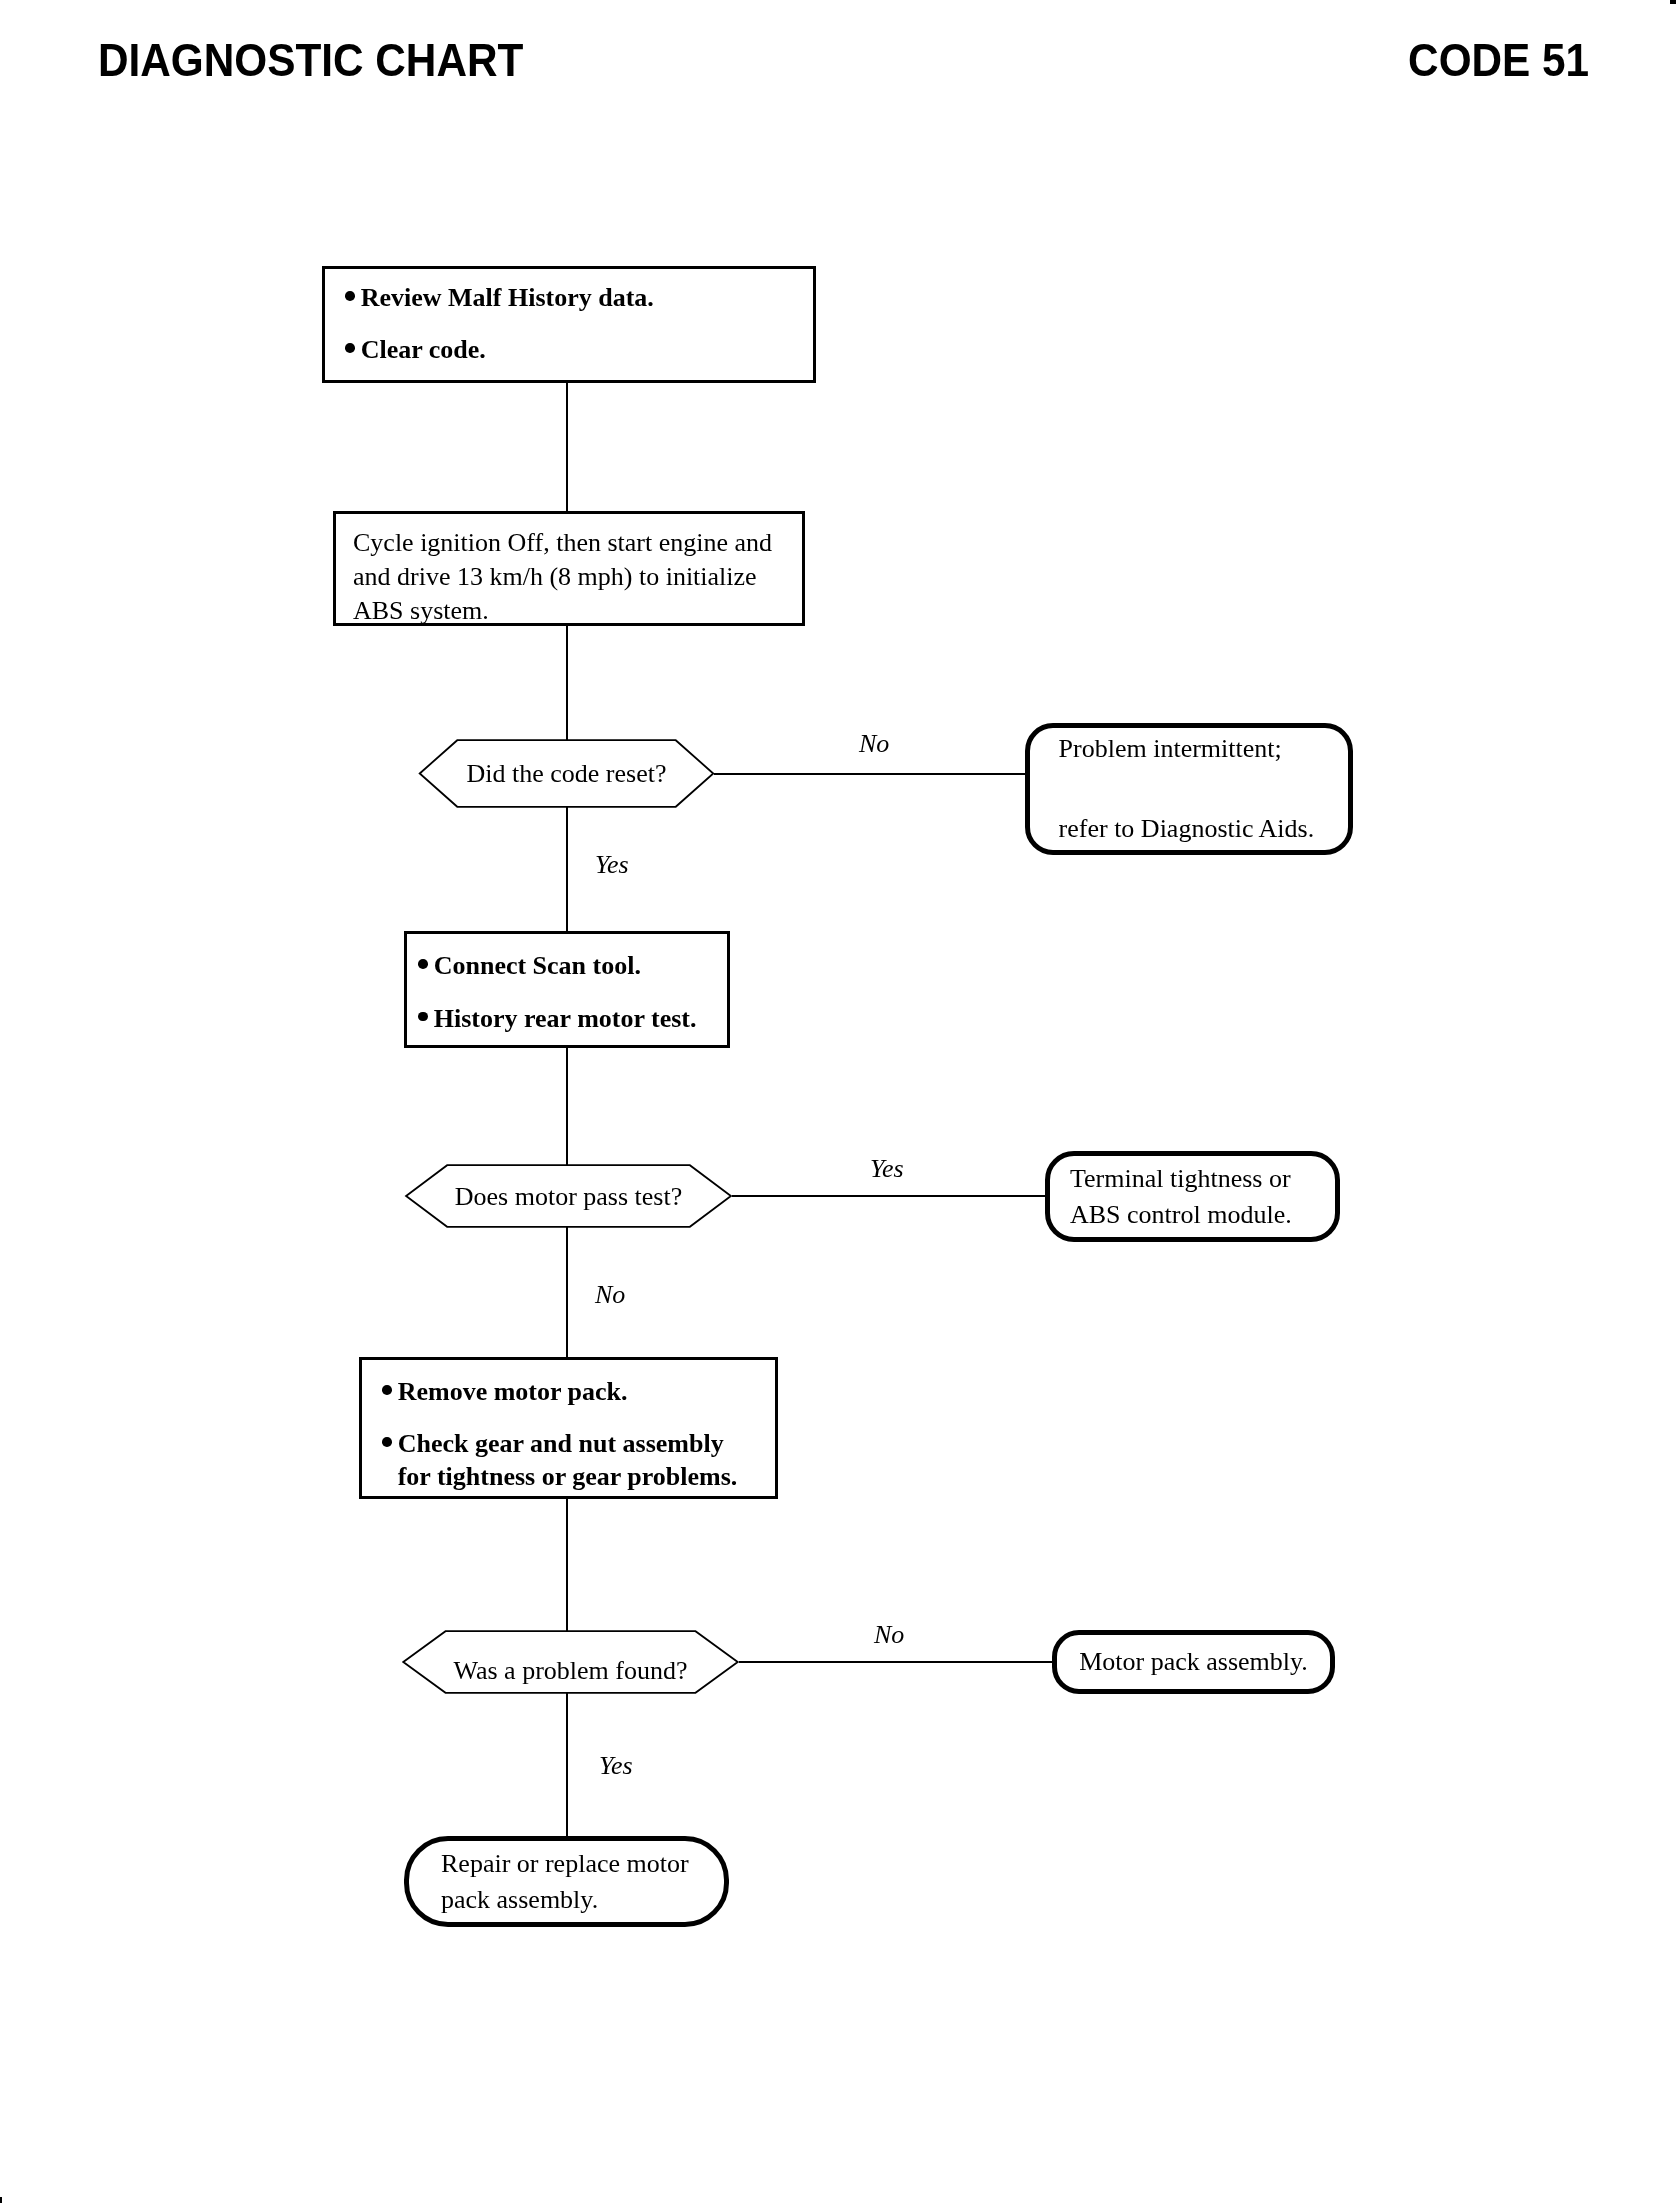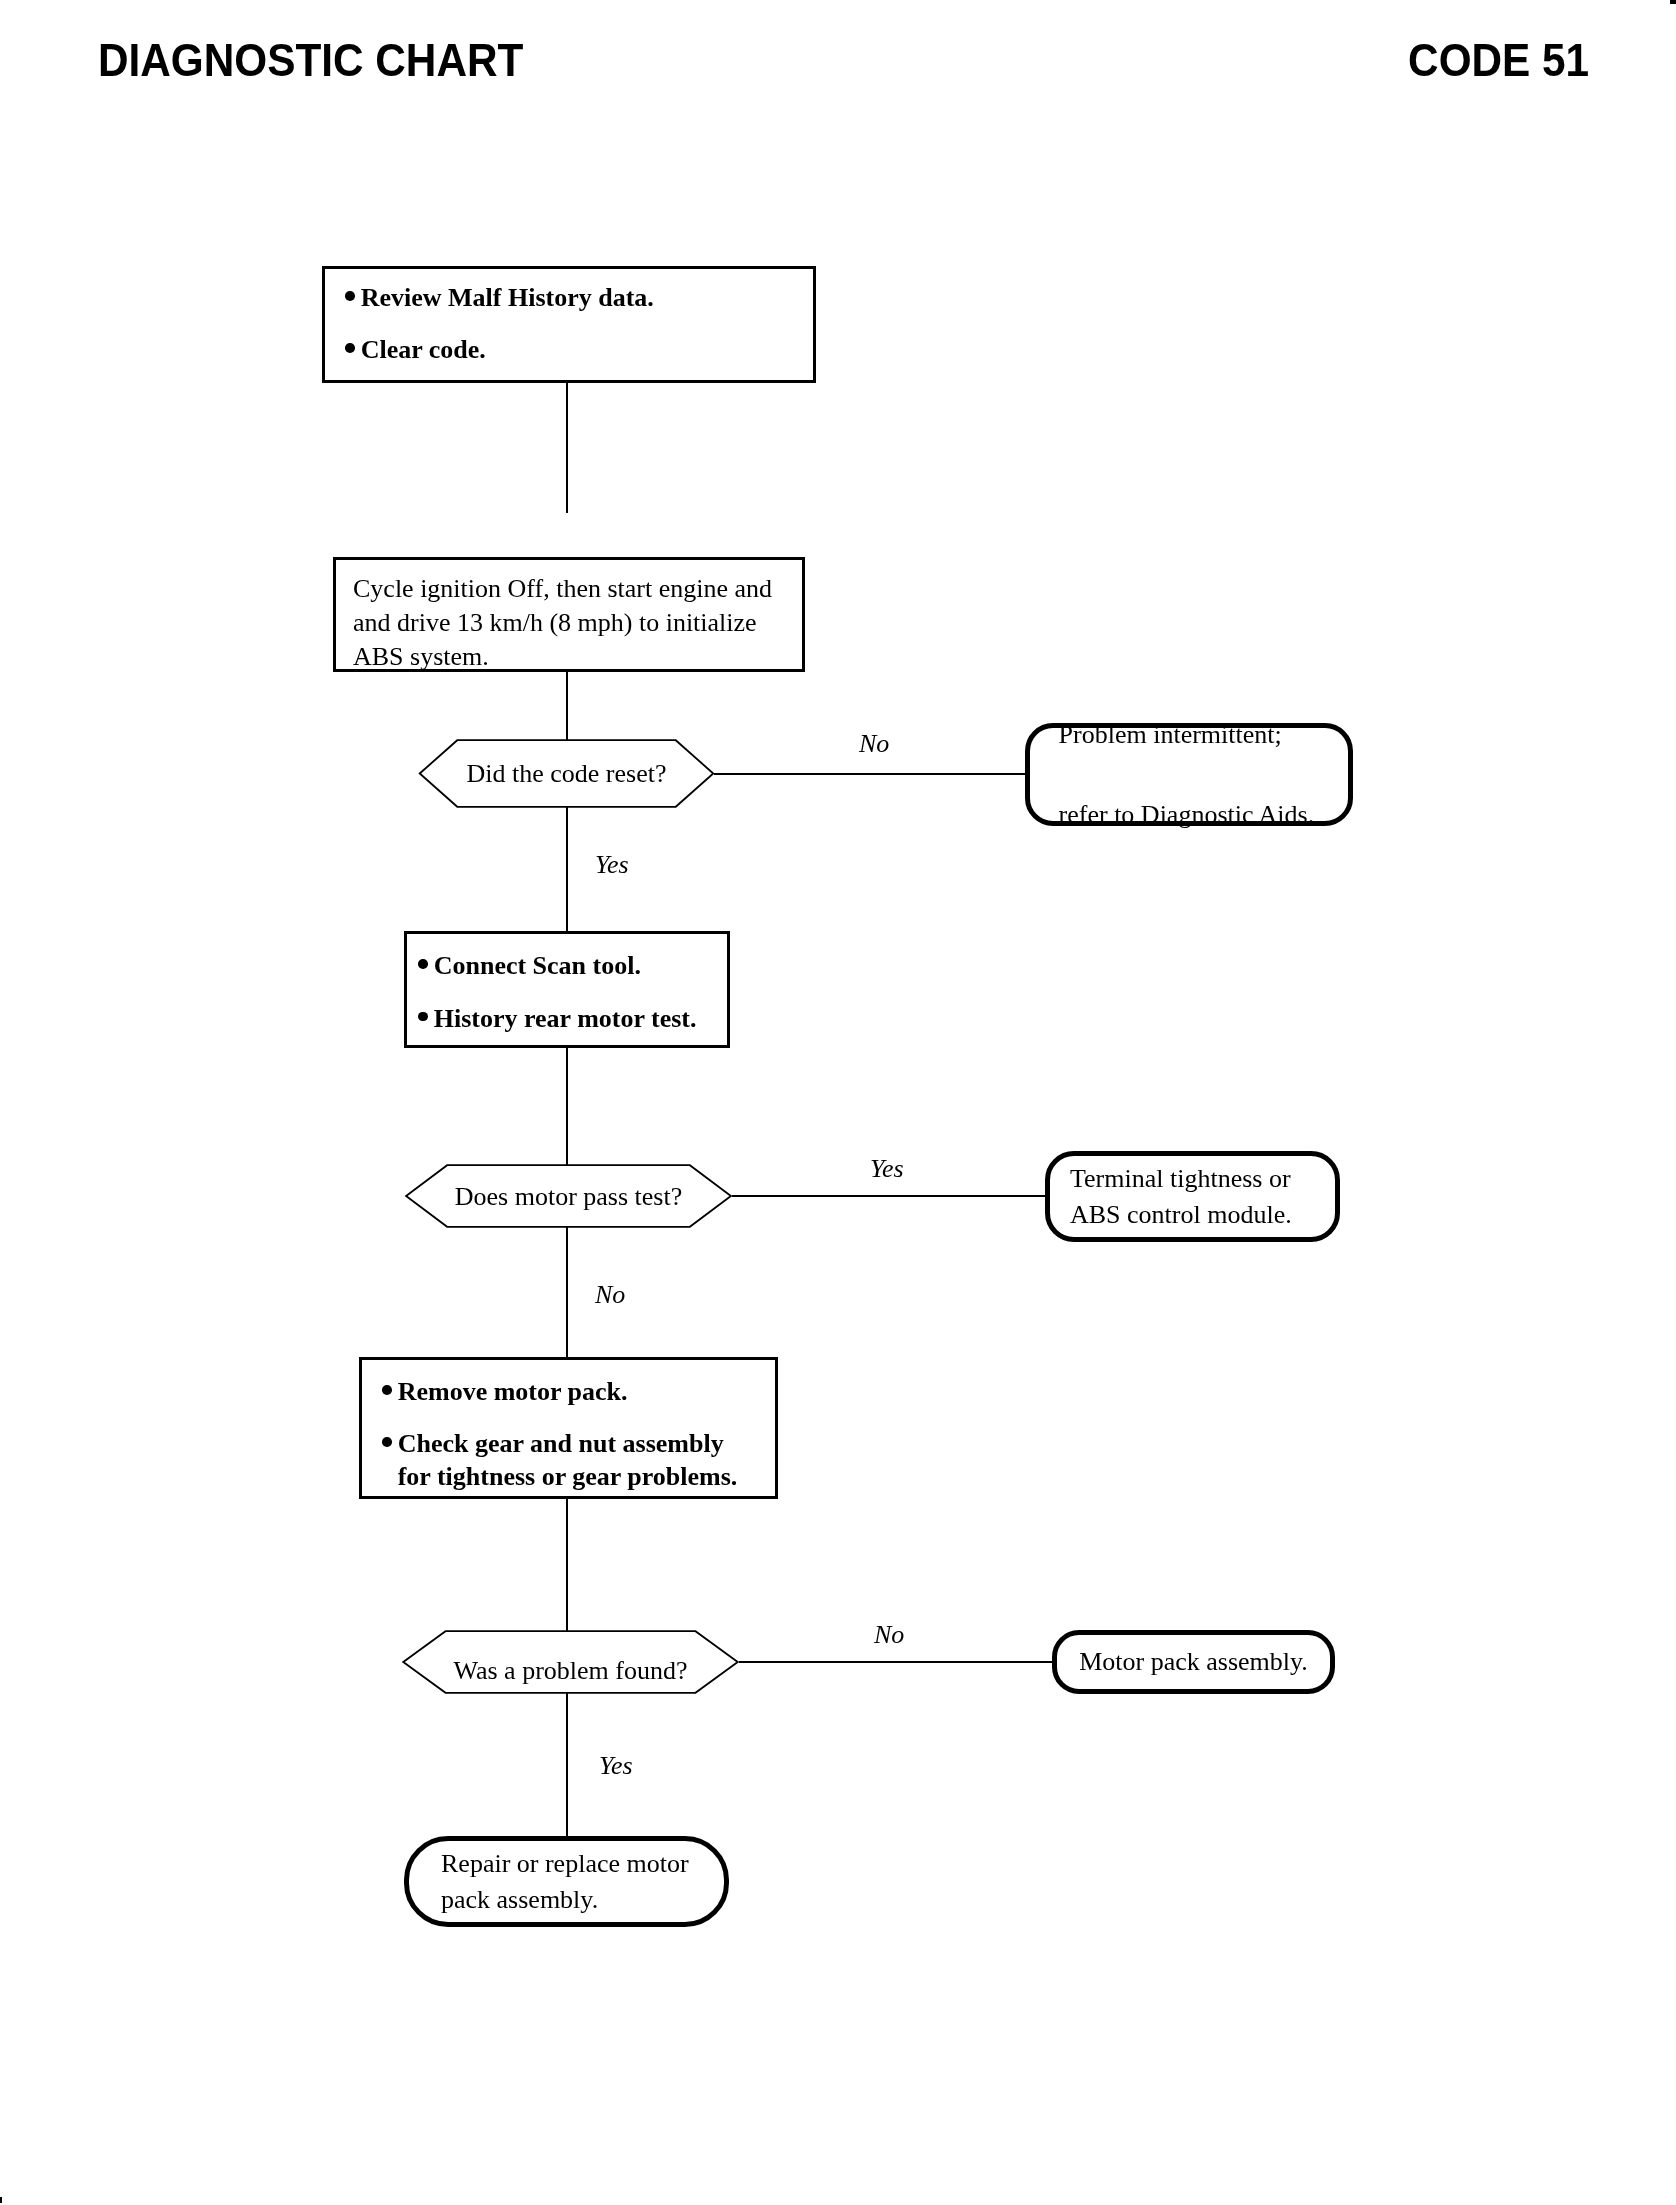--- a/index.html
+++ b/index.html
@@ -98,34 +98,34 @@
     <div class="bullet-row" style="margin-bottom:19px;">
       <span class="dot"></span>
       <span class="bullet-text">Review Malf History data.</span>
     </div>
     <div class="bullet-row">
       <span class="dot"></span>
       <span class="bullet-text">Clear code.</span>
     </div>
   </div>
 
-  <div class="proc" style="left:333px; top:511px; width:472px; height:115px; padding:12px 9px 0 17px; line-height:34px;margin-top:46px;">
+  <div class="proc" style="left:333px; top:511px; width:472px; height:115px; padding:12px 9px 0 17px; line-height:34px;">
     <div>Cycle ignition Off, then start engine and</div>
     <div>and drive 13 km/h (8 mph) to initialize</div>
     <div>ABS system.</div>
   </div>
 
   <div class="hex" style="left:418px; top:739px; width:297px; height:69px;">
     <svg width="297" height="69" viewBox="0 0 489 114">
       <polygon points="2,57 64,2 425,2 487,57 425,112 64,112" fill="#ffffff" stroke="#000000" stroke-width="3"></polygon>
     </svg>
     <div class="hex-label">Did the code reset?</div>
   </div>
 
-  <div class="term" style="left:1025px; top:723px; width:328px; height:103px; border-radius:28px; padding-left:28.6px;gap:44px;">
+  <div class="term" style="left:1025px; top:723px; width:328px; height:132px; border-radius:28px; padding-left:28.6px;gap:44px;">
     <div>Problem intermittent;</div>
     <div>refer to Diagnostic Aids.</div>
   </div>
 
   <div class="proc" style="left:404px; top:931px; width:326px; height:117px; padding:15px 6px 0 11px;">
     <div class="bullet-row" style="margin-bottom:19.5px;">
       <span class="dot"></span>
       <span class="bullet-text">Connect Scan tool.</span>
     </div>
     <div class="bullet-row">

